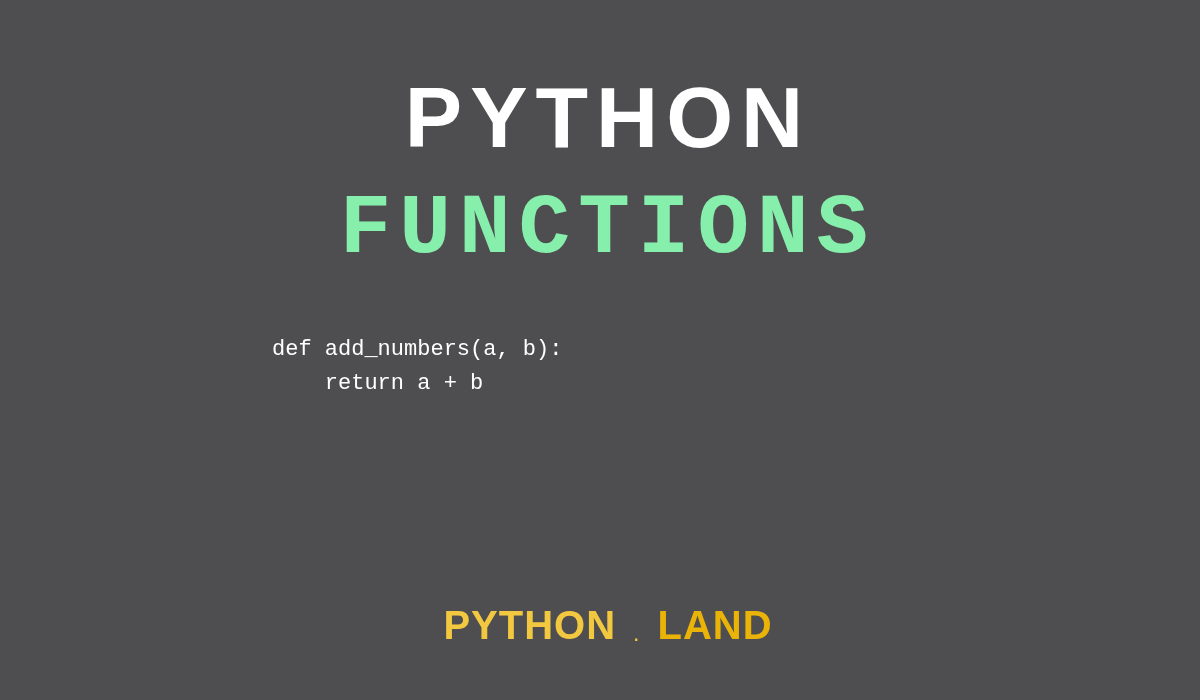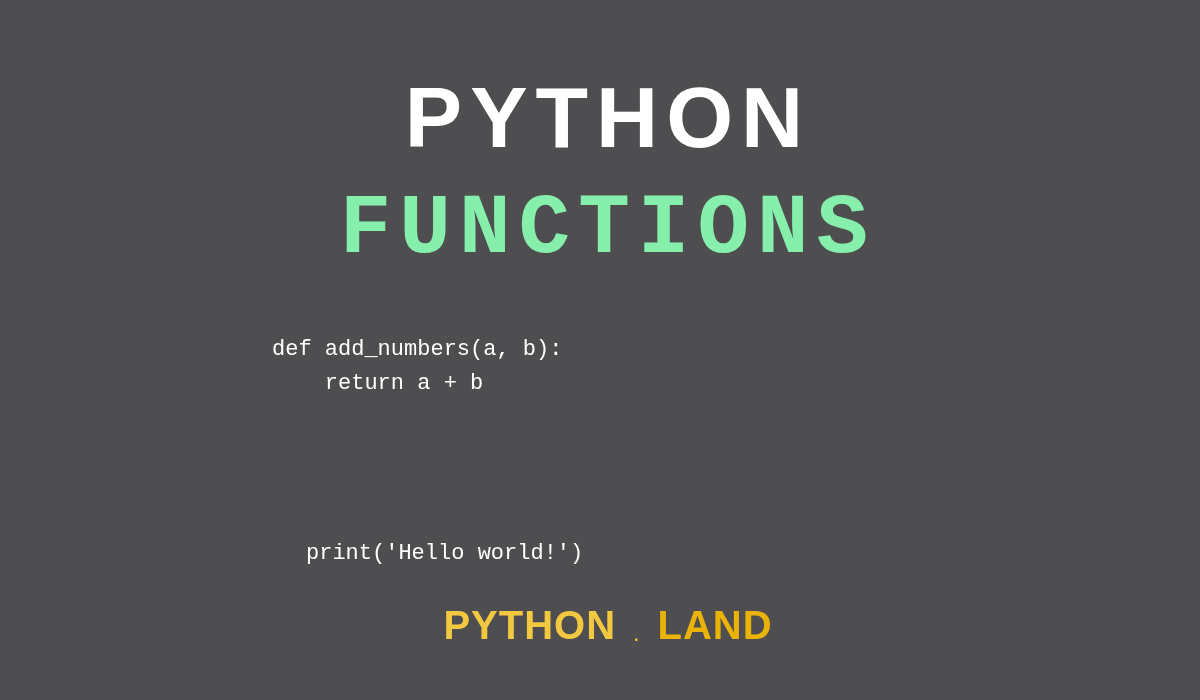--- a/index.html
+++ b/index.html
@@ -93,20 +93,19 @@
 <body>
 
 <div class="title-block">
   <div class="title-line1">PYTHON</div>
   <div class="title-line2">FUNCTIONS</div>
 </div>
 
 <div class="code-area">
   <div class="code-block code-left">def add_numbers(a, b):
     return a + b</div>
-  <div class="code-block code-bottom">print('Hello world!')</div>
 </div>
 
 <div class="logo">
   <span class="p1">PYTHON</span>
   <span class="dot">.</span>
   <span class="p2">LAND</span>
 </div>
 
 </body></html>

